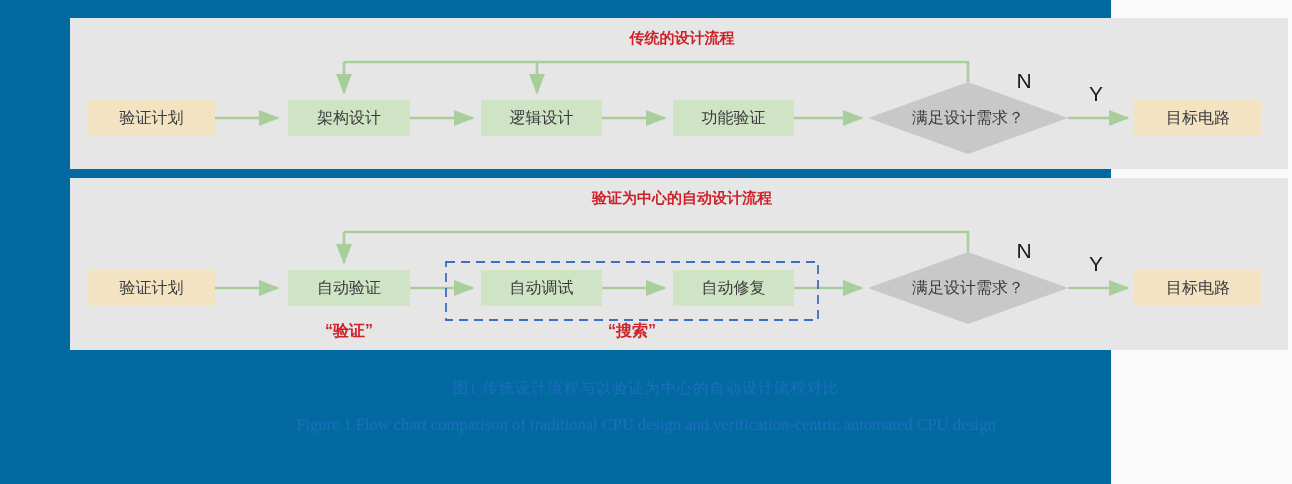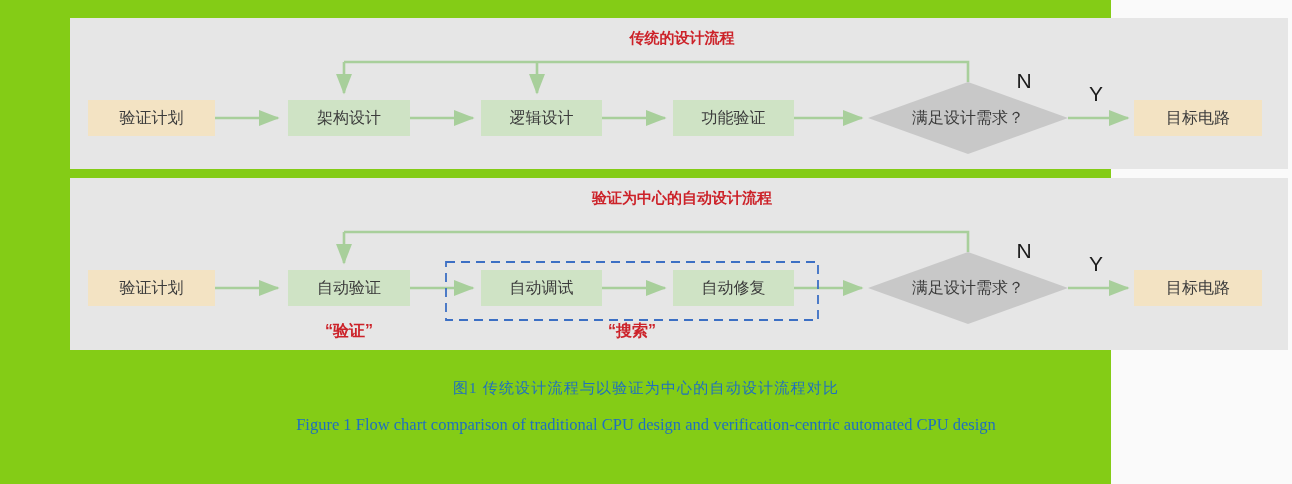--- a/index.html
+++ b/index.html
@@ -10,21 +10,21 @@
   body {
     width: 1292px;
     height: 484px;
     font-family: "Liberation Sans", "DejaVu Sans", sans-serif;
     overflow: hidden;
   }
   #figure-root {
     position: relative;
     width: 1111px;
     height: 484px;
-    background: #84cc16;
+    background: #0369a1;
   }
   svg#flow-svg {
     position: absolute;
     left: 0;
     top: 0;
     width: 1292px;
     height: 484px;
     display: block;
   }
   .panel-bg { fill: #e6e6e6; }

